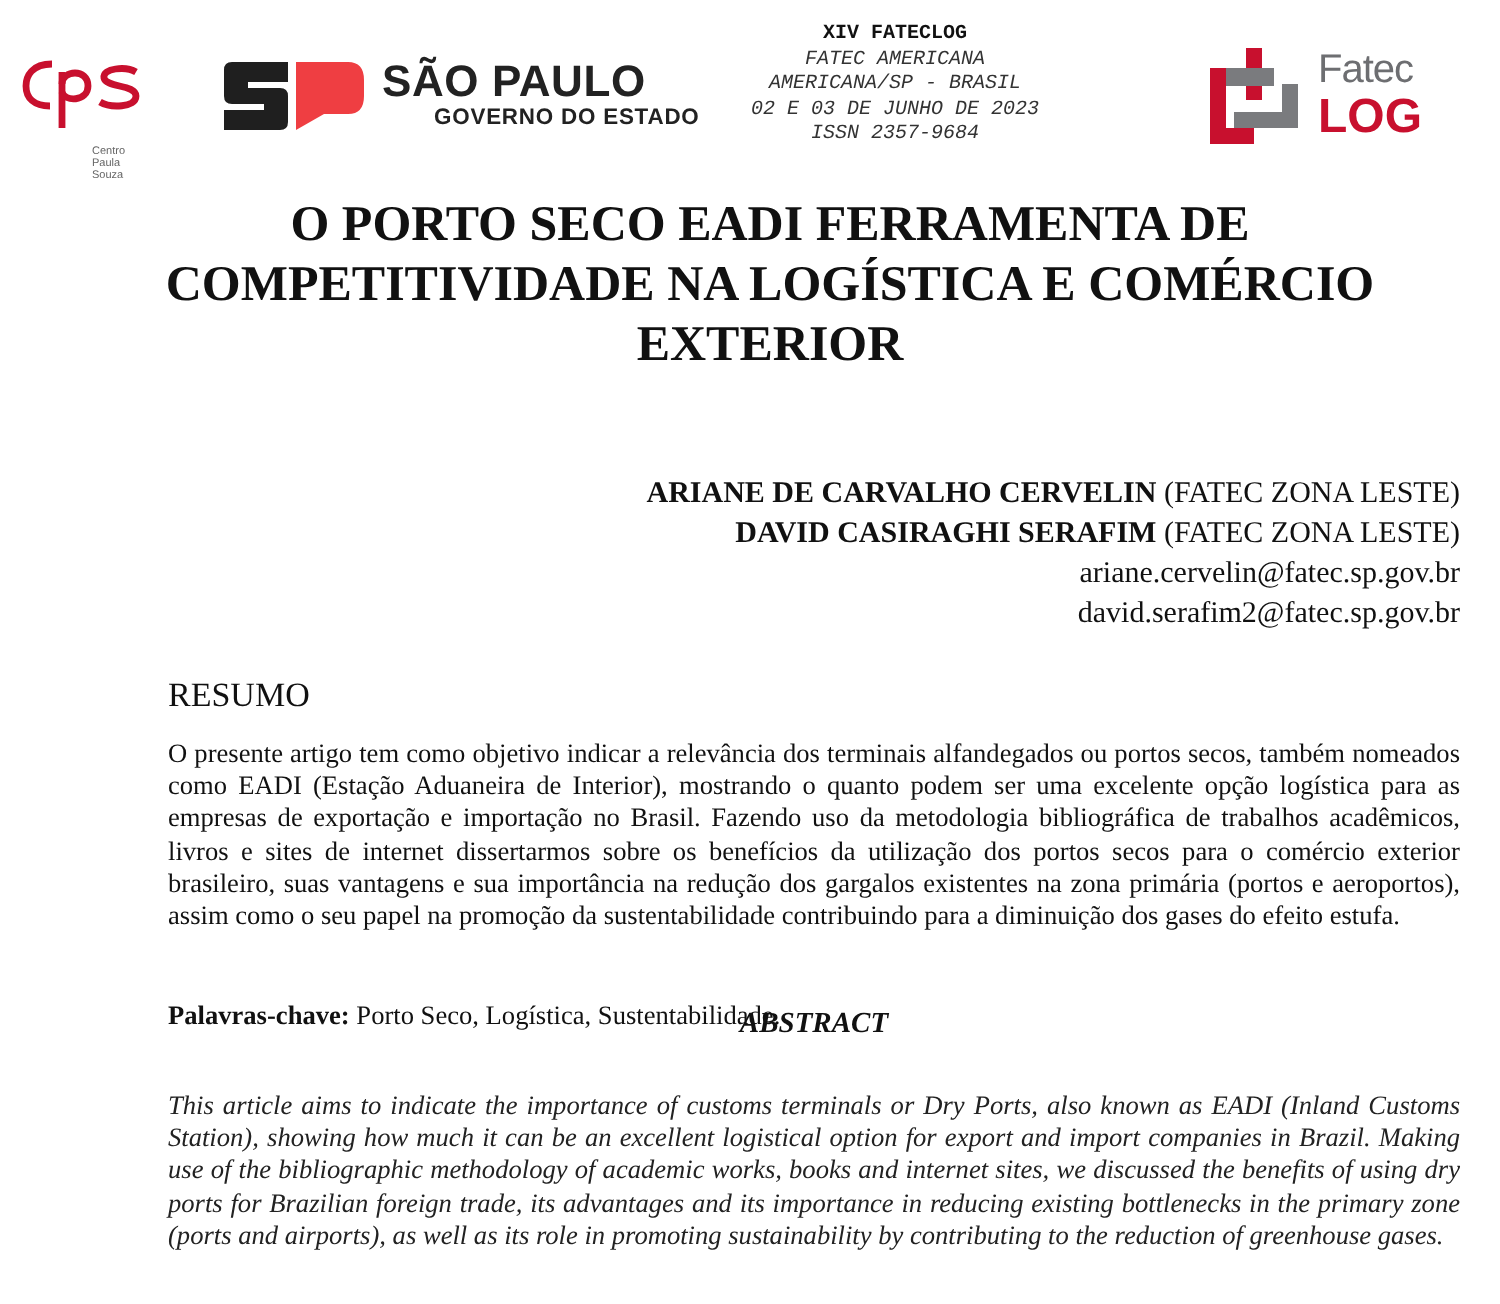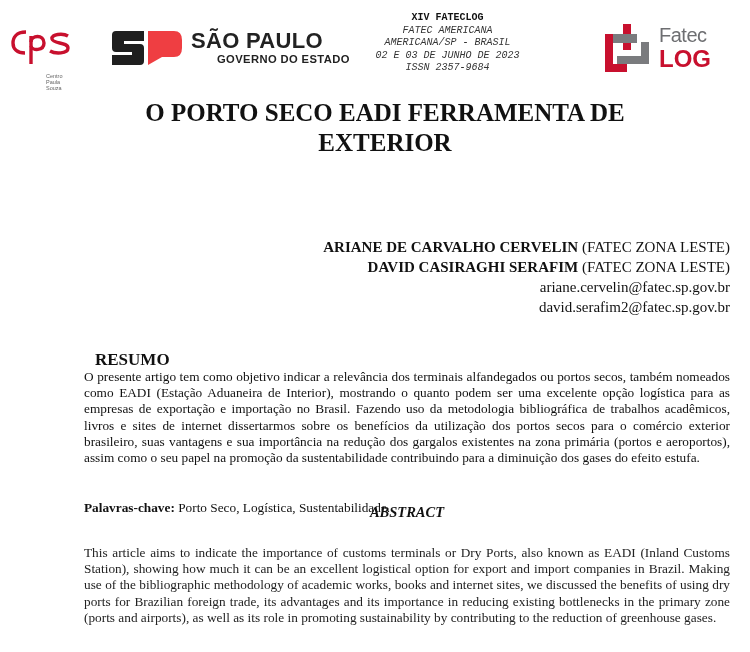--- a/index.html
+++ b/index.html
@@ -26,26 +26,26 @@
 
   
   .title { position: absolute; left: 60px; top: 98px; width: 650px; text-align: center; font-family: "Liberation Serif", serif; font-weight: 700; font-size: 25px; line-height: 30px; color: #111; }
 
   
   .authors { position: absolute; right: 20px; top: 237px; text-align: right; font-family: "Liberation Serif", serif; font-size: 15px; line-height: 20px; color: #111; }
   .authors .a-name { font-weight: 700; }
 
   
   .section { position: absolute; left: 84px; width: 646px; font-family: "Liberation Serif", serif; color: #111; }
-  .h-resumo { top: 350px; font-size: 17px; font-weight: 700; line-height: 20px; margin-left: 11px; }
+  .h-resumo { top: 338px; font-size: 17px; font-weight: 400; line-height: 20px; }
   .p-resumo { top: 369px; font-size: 13.3px; line-height: 16.2px; text-align: justify; }
   .p-keywords { top: 500px; font-size: 13.3px; line-height: 16px; }
   .p-keywords b { font-weight: 700; }
   .h-abstract { top: 503px; font-size: 14.5px; font-weight: 700; font-style: italic; line-height: 18px; text-align: center; }
-  .p-abstract { top: 545px; font-size: 13.3px; line-height: 16.2px; text-align: justify; color: #222; }
+  .p-abstract { top: 545px; font-size: 13.3px; line-height: 16.2px; text-align: justify; font-style: italic; color: #222; }
 </style>
 </head>
 <body>
 
 <div class="header">
 
   <div class="cps-logo">
     <svg width="64" height="44" viewBox="0 0 64 44">
 
       <path d="M16 8 C6 8 3 14 3 19 C3 25 7 29 15 29" fill="none" stroke="#c8102e" stroke-width="3.4"></path>
@@ -89,20 +89,21 @@
       <rect x="38" y="18" width="8" height="22" fill="#7a7b7e"></rect>
       <rect x="2" y="40" width="22" height="8" fill="#c8102e"></rect>
     </svg>
     <div class="fl-fatec">Fatec</div>
     <div class="fl-log">LOG</div>
   </div>
 </div>
 
 <div class="title">
   <div>O PORTO SECO EADI FERRAMENTA DE</div>
+  <div>COMPETITIVIDADE NA LOGÍSTICA E COMÉRCIO</div>
   <div>EXTERIOR</div>
 </div>
 
 <div class="authors">
   <div><span class="a-name">ARIANE DE CARVALHO CERVELIN</span><span> (FATEC ZONA LESTE)</span></div>
   <div><span class="a-name">DAVID CASIRAGHI SERAFIM</span><span> (FATEC ZONA LESTE)</span></div>
   <div>ariane.cervelin@fatec.sp.gov.br</div>
   <div>david.serafim2@fatec.sp.gov.br</div>
 </div>
 

